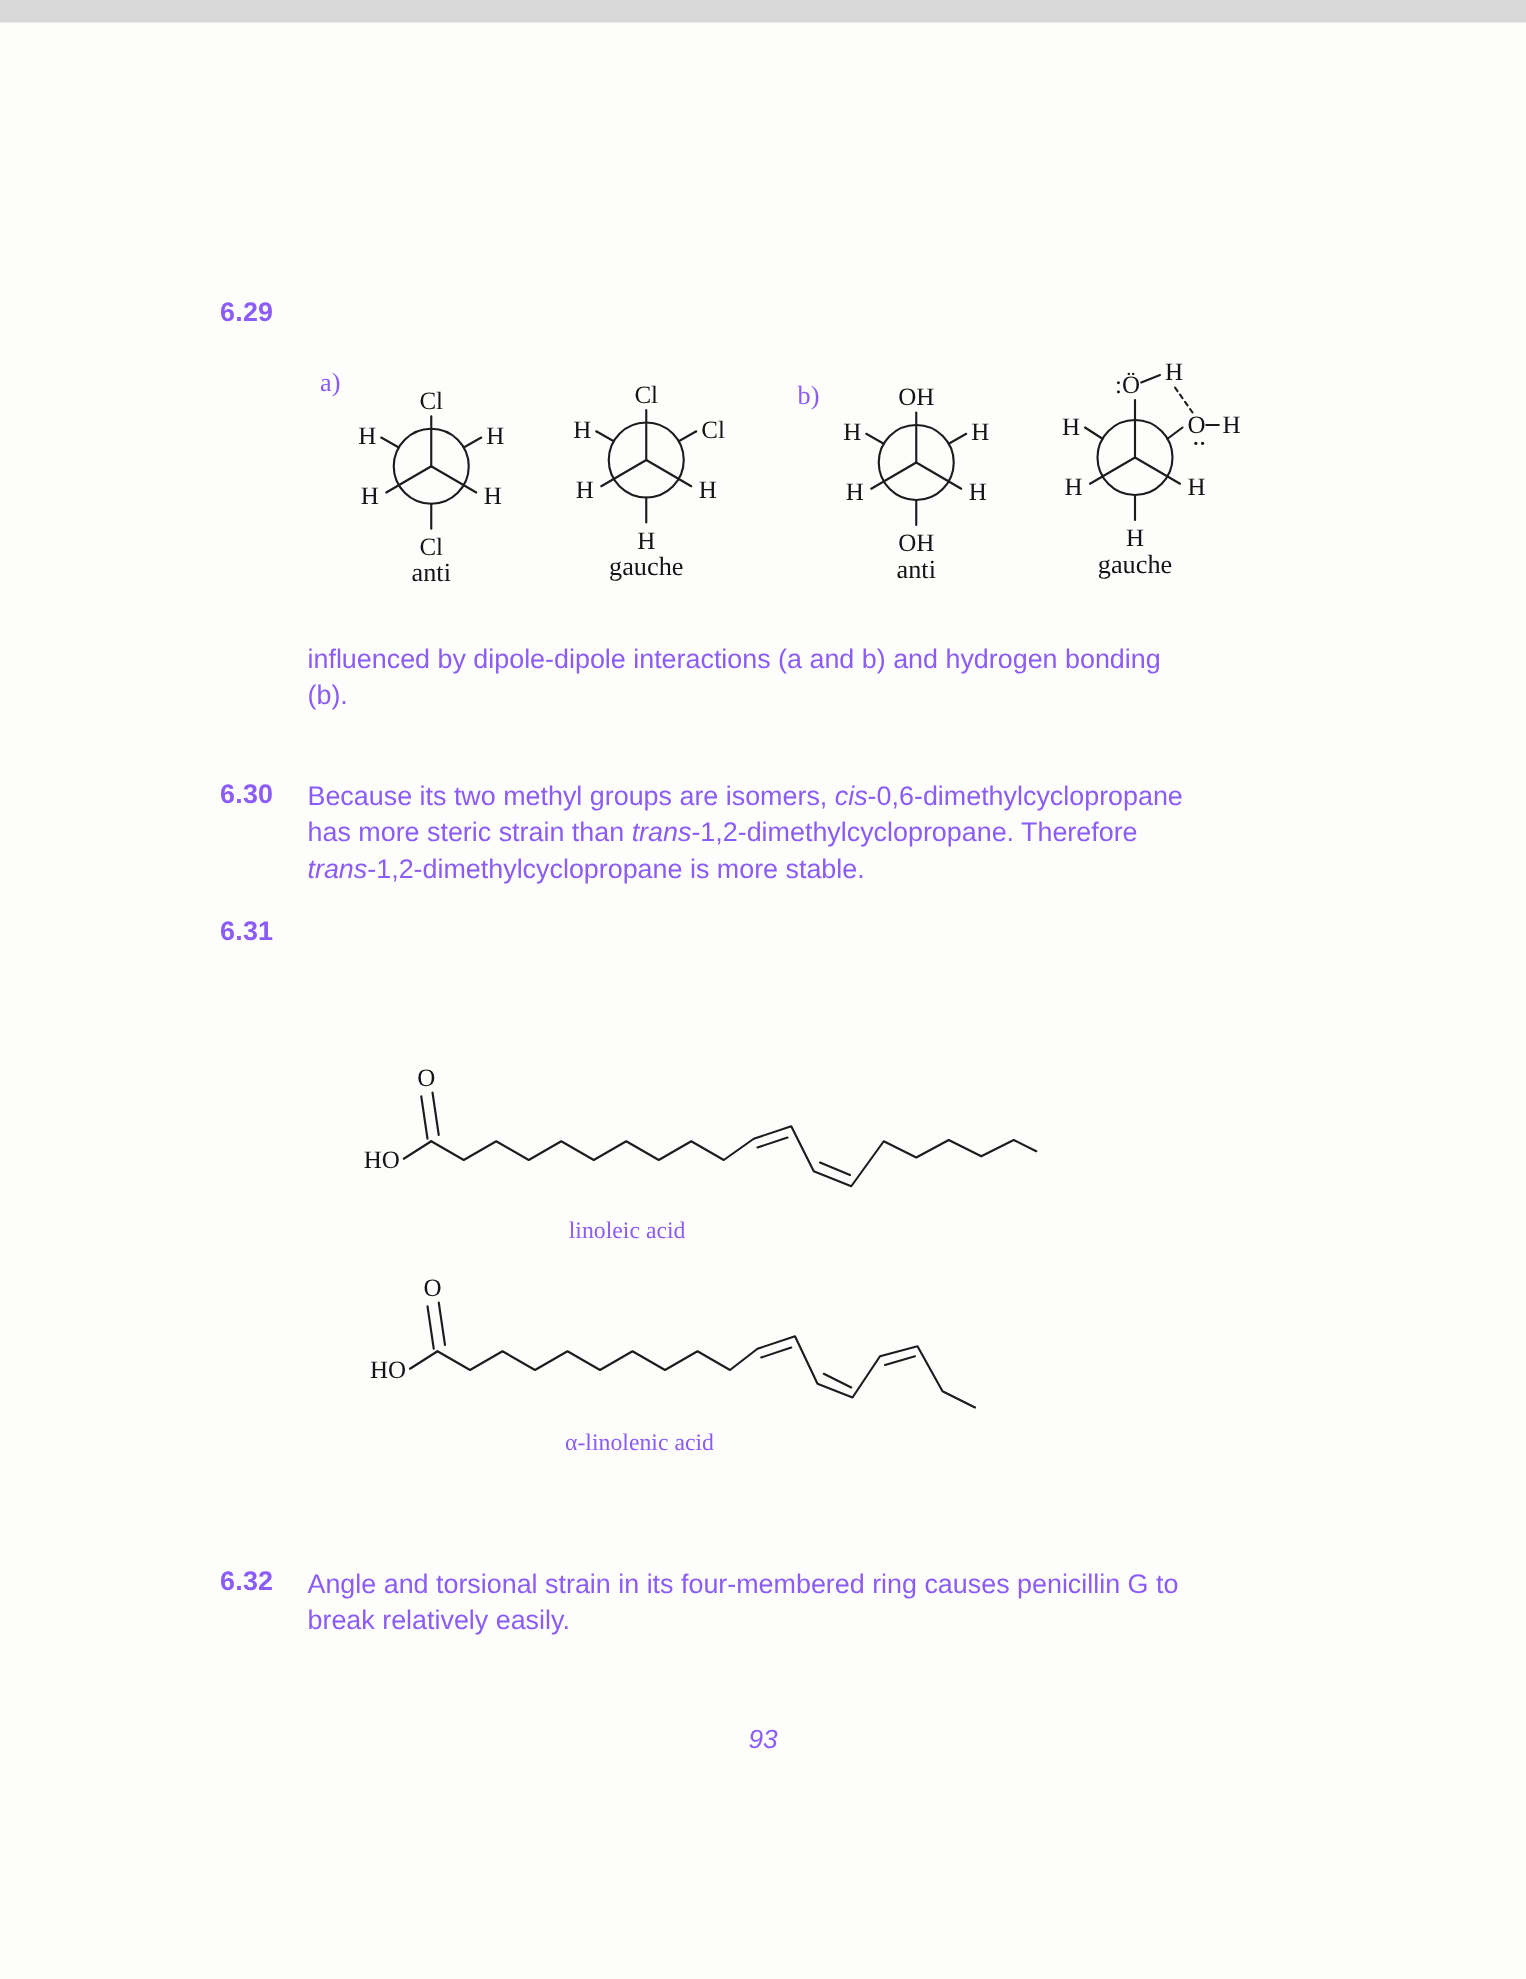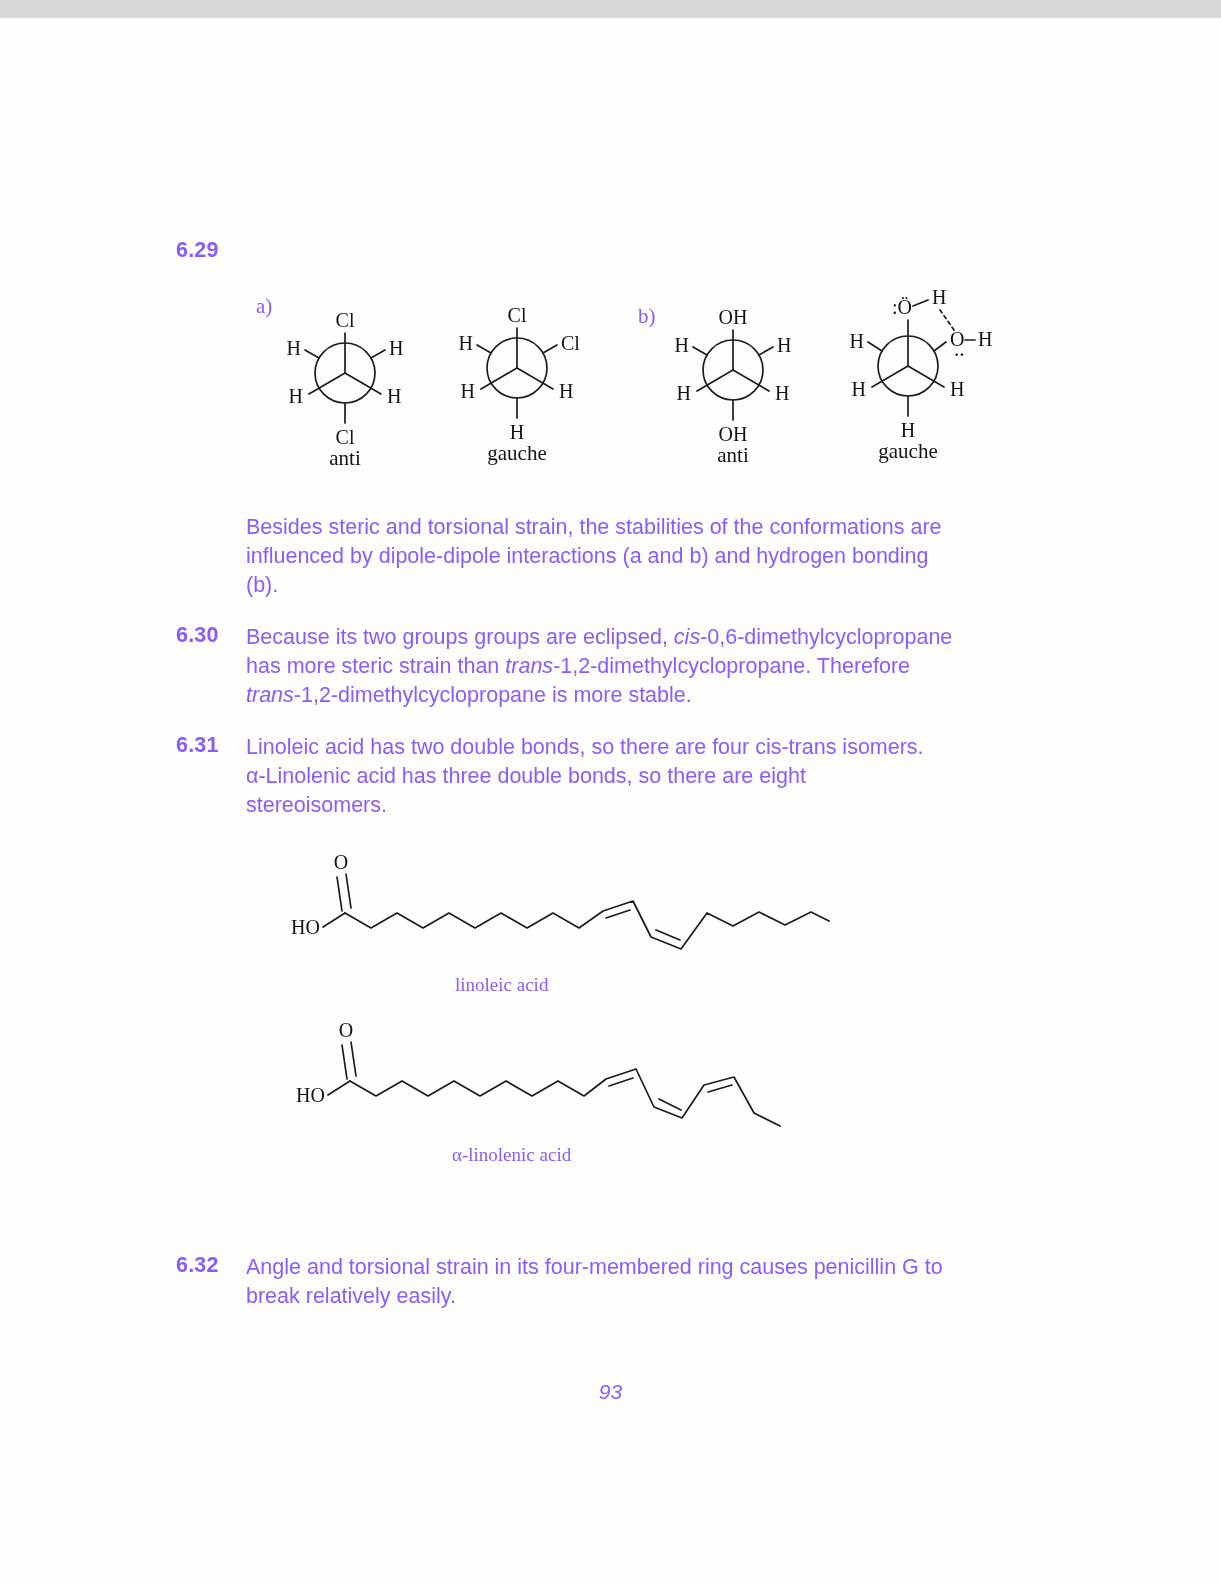--- a/index.html
+++ b/index.html
@@ -136,38 +136,32 @@
     <text x="160" y="88" text-anchor="start">H</text>
     <text x="136" y="102" text-anchor="start" class="dots">··</text>
     <text x="46" y="90" text-anchor="end">H</text>
     <text x="48" y="138" text-anchor="end">H</text>
     <text x="132" y="138" text-anchor="start">H</text>
     <text x="90" y="179" text-anchor="middle">H</text>
     <text x="90" y="200" text-anchor="middle" class="caption">gauche</text>
   </svg>
 
   <div class="prob-text" style="top:495px">
-    <div class="tline">Besides steric and torsional strain, the stabilities of the conformations are</div>
     <div class="tline">influenced by dipole-dipole interactions (a and b) and hydrogen bonding</div>
     <div class="tline">(b).</div>
   </div>
 
   <div class="prob-num" style="top:605px">6.30</div>
   <div class="prob-text" style="top:605px">
-    <div class="tline"><span>Because its two groups groups are eclipsed, </span><i>cis</i><span>-0,6-dimethylcyclopropane</span></div>
+    <div class="tline"><span>Because its two methyl groups are isomers, </span><i>cis</i><span>-0,6-dimethylcyclopropane</span></div>
     <div class="tline"><span>has more steric strain than </span><i>trans</i><span>-1,2-dimethylcyclopropane. Therefore</span></div>
     <div class="tline"><i>trans</i><span>-1,2-dimethylcyclopropane is more stable.</span></div>
   </div>
 
   <div class="prob-num" style="top:715px">6.31</div>
-  <div class="prob-text" style="top:715px">
-    <div class="tline">Linoleic acid has two double bonds, so there are four cis-trans isomers.</div>
-    <div class="tline">α-Linolenic acid has three double bonds, so there are eight</div>
-    <div class="tline">stereoisomers.</div>
-  </div>
 
   <svg style="left:283px; top:833px" width="560" height="165">
     <g>
       <line x1="59" y1="60" x2="54" y2="26"></line>
       <line x1="68" y1="57" x2="63" y2="23"></line>
       <line x1="40" y1="76" x2="62" y2="62"></line>
       <path d="M62,62 L88,77 L114,62 L140,77 L166,62 L192,77 L218,62 L244,77 L270,62 L296,77 L320,60 L350,50 L368,86 L398,98 L424,62 L450,75 L476,61 L502,74 L528,61 L546,70"></path>
       <line x1="323" y1="67" x2="347" y2="59"></line>
       <line x1="373" y1="79" x2="397" y2="89"></line>
     </g>

